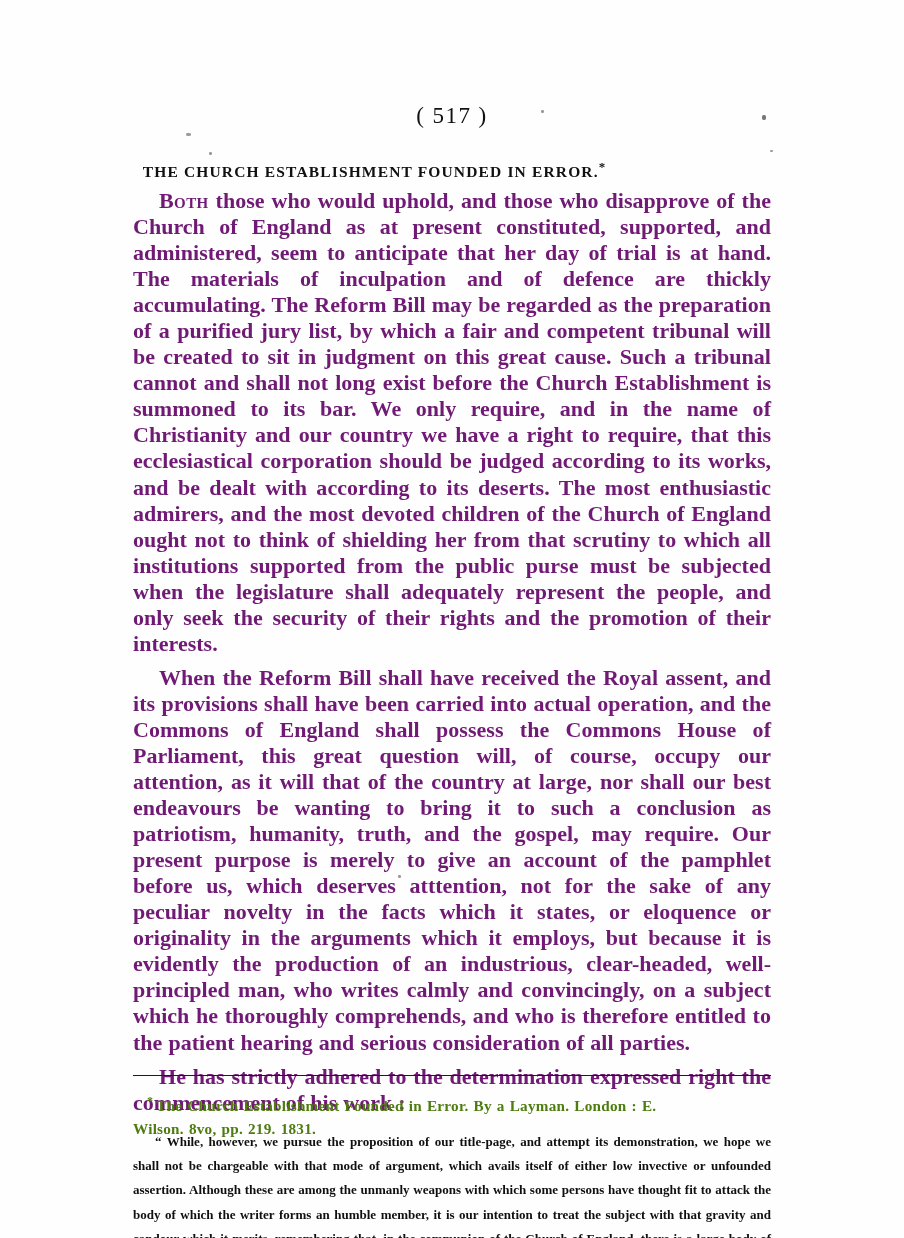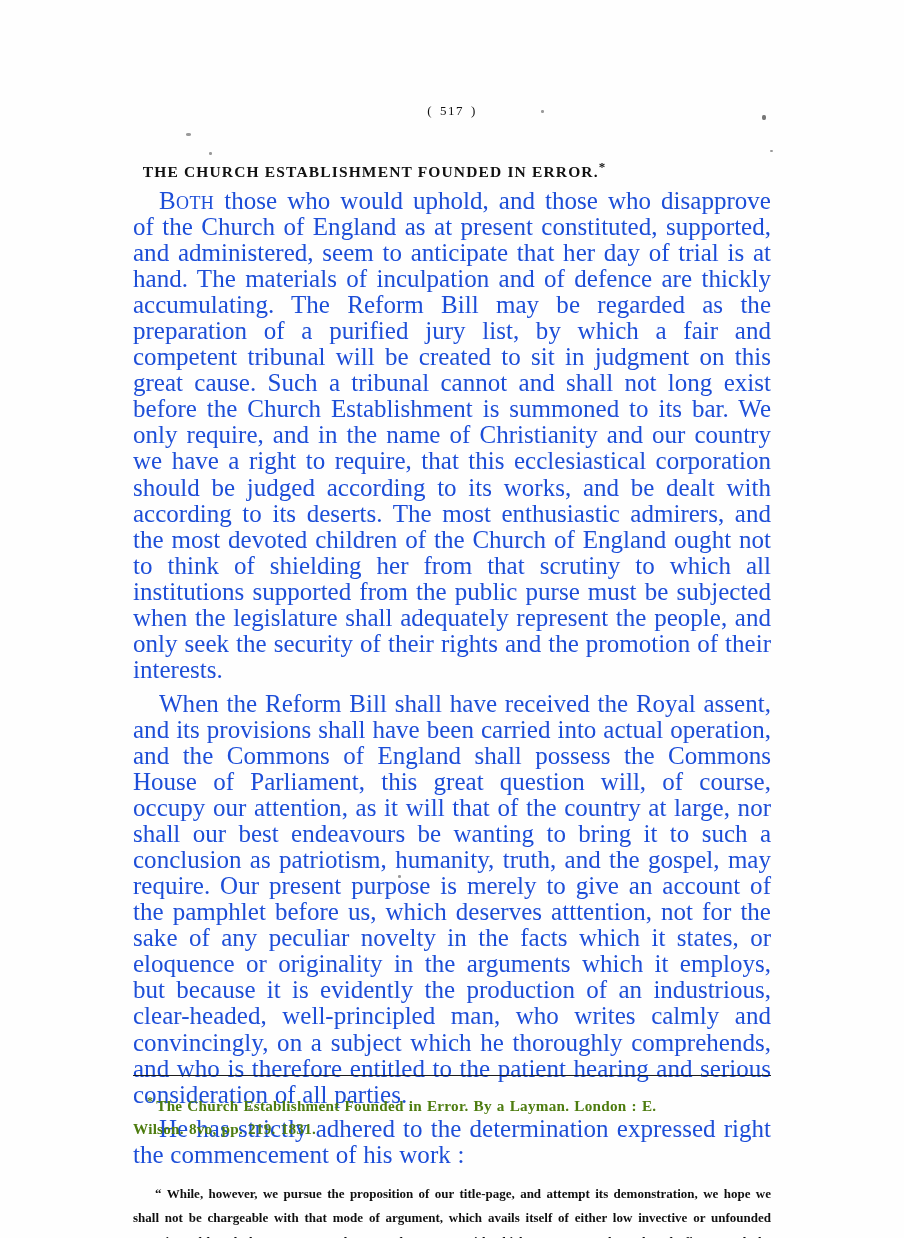--- a/index.html
+++ b/index.html
@@ -20,21 +20,21 @@
     background: #fefefe;
     overflow: hidden;
   }
   
   .folio {
     position: absolute;
     top: 103px;
     left: 0;
     width: 904px;
     text-align: center;
-    font-size: 13px;
+    font-size: 23px;
     letter-spacing: 1.5px;
     color: #111;
   }
   .folio .num { margin: 0 7px; }
 
   
   .speck {
     position: absolute;
     background: #9a9a9a;
     border-radius: 40%;
@@ -70,24 +70,25 @@
   .textblock {
     position: absolute;
     left: 133px;
     top: 188px;
     width: 638px;
   }
   p {
     margin: 0;
     text-align: justify;
     text-justify: inter-word;
-    font-size: 25px;
+    font-size: 22px;
     line-height: 26.05px;
     text-indent: 26px;
-    color: #1d4ed8;
+    color: #701a75;
+    font-weight: bold;
     -webkit-font-smoothing: none;
   }
   p.body-para { letter-spacing: 0.02px; word-spacing: 0.5px; }
 
   .smallcaps {
     font-variant: small-caps;
     letter-spacing: 0.4px;
   }
 
   

